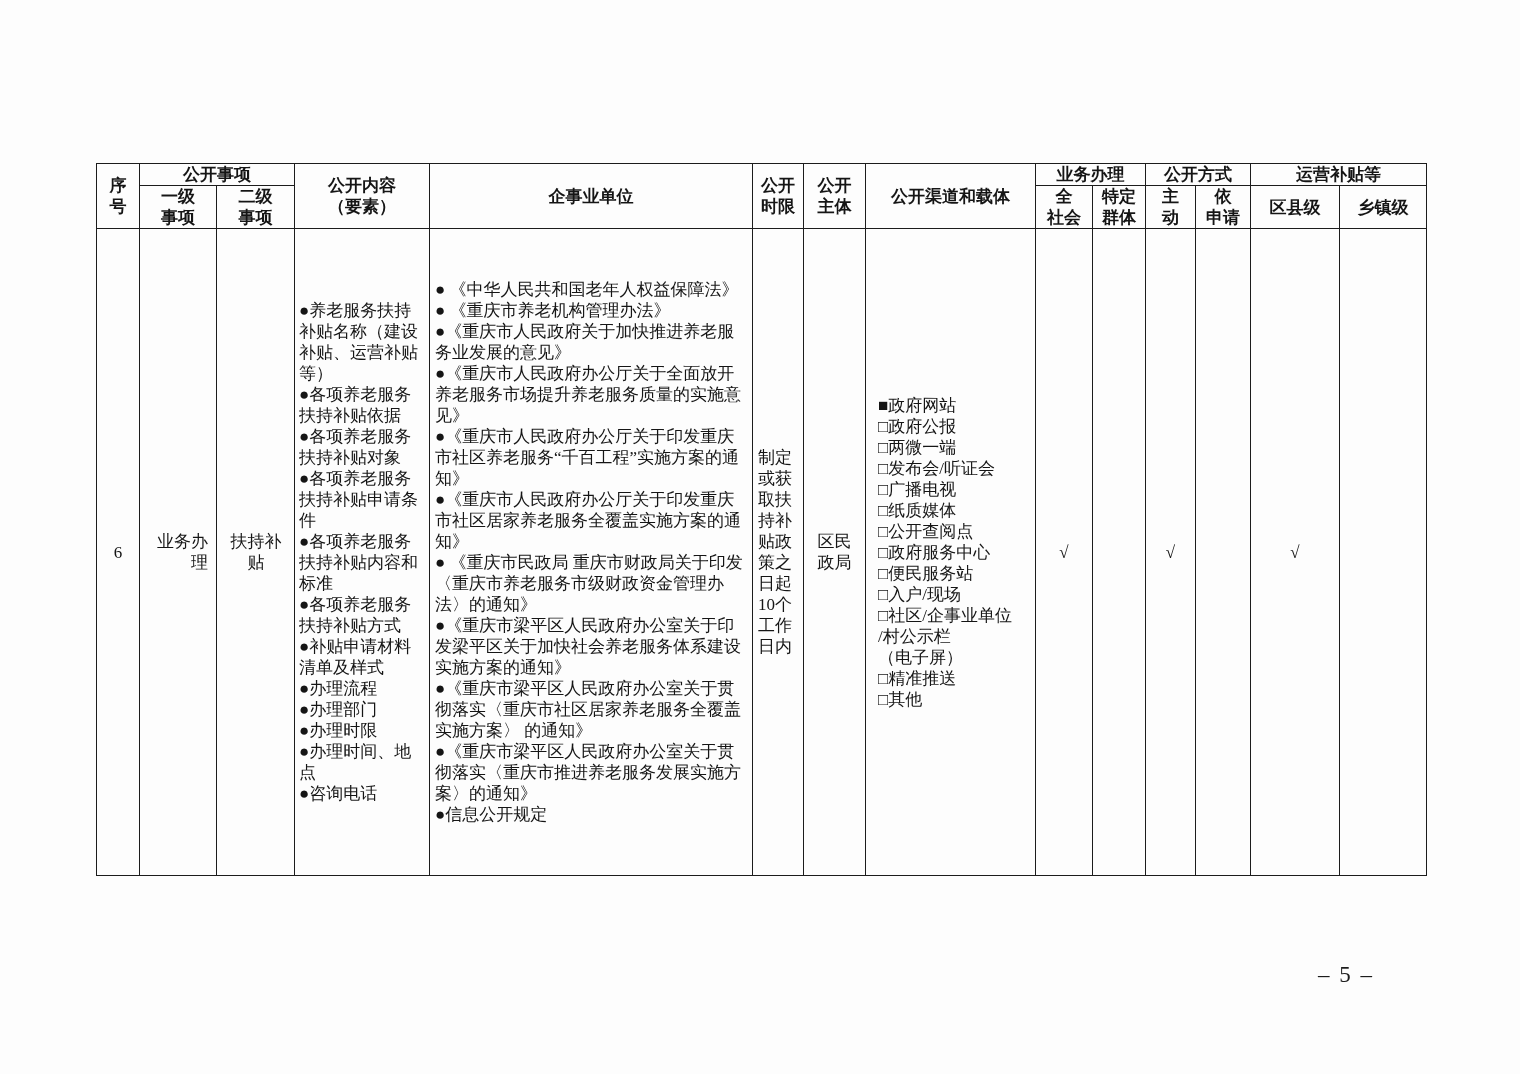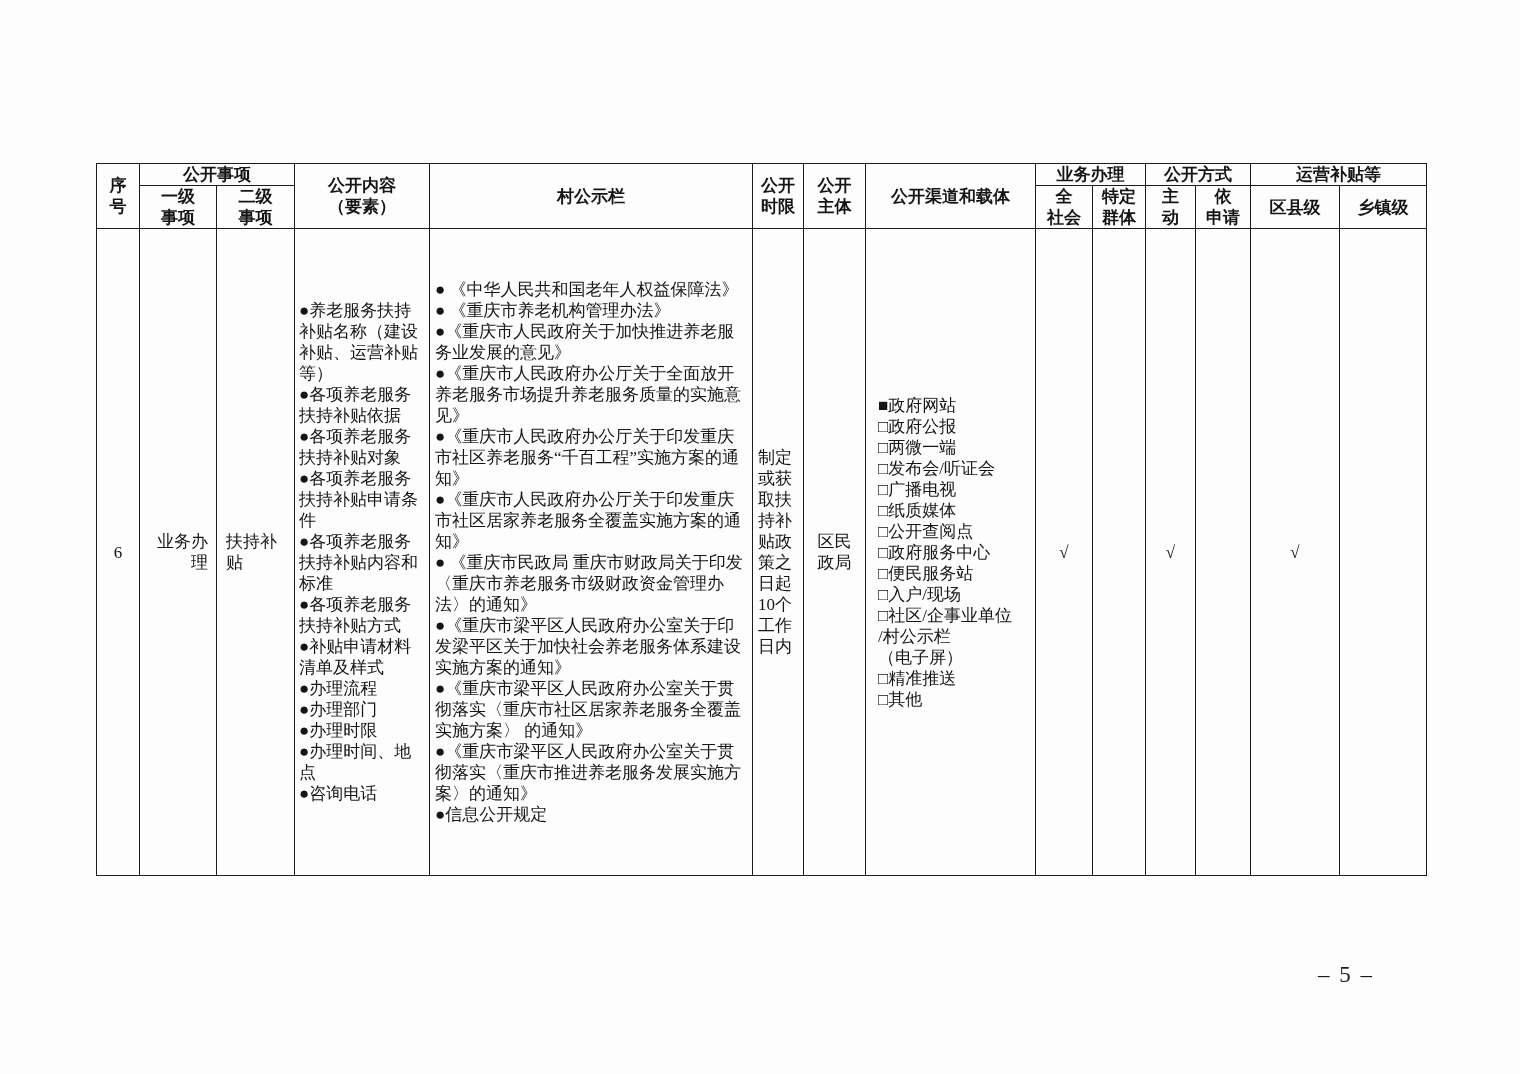--- a/index.html
+++ b/index.html
@@ -17,21 +17,21 @@
     vertical-align:middle;text-align:center;
     font-size:17px;line-height:21px;
     padding:0 2px;overflow:hidden;
   }
   .doc-table td.hd{font-weight:bold;}
   tr.hrow1{height:22px;}
   tr.hrow2{height:43px;}
   tr.brow{height:647px;}
   .pre{white-space:pre-line;}
   td.cell-first{padding:0 8px 0 11px;text-align:right;}
-  td.cell-second{padding:0 8px 0 9px;text-align:left;}
+  td.cell-second{padding:0 8px 0 9px;text-align:center;}
   td.cell-content{padding:0 9px 0 4px;text-align:left;}
   td.cell-basis{padding:0 4px 0 5px;text-align:left;}
   td.cell-limit{padding:0 3px 0 5px;text-align:left;}
   td.cell-channel{padding:0 18px 0 12px;text-align:left;}
   .footer-page{
     position:absolute;top:962px;left:1318px;
     font-size:23px;letter-spacing:2px;color:#1c1c1c;
     font-family:"Liberation Serif","DejaVu Serif",serif;
   }
 </style>
@@ -55,21 +55,21 @@
     <col style="width:89px">
       <col style="width:87px">
   </colgroup>
   <tbody>
       <tr class="hrow1">
     <td class="hd pre" rowspan="2">序
 号</td>
     <td class="hd" colspan="2">公开事项</td>
     <td class="hd pre" rowspan="2">公开内容
 （要素）</td>
-    <td class="hd" rowspan="2">村公示栏</td>
+    <td class="hd" rowspan="2">企事业单位</td>
     <td class="hd pre" rowspan="2">公开
 时限</td>
     <td class="hd pre" rowspan="2">公开
 主体</td>
     <td class="hd" rowspan="2">公开渠道和载体</td>
     <td class="hd" colspan="2">业务办理</td>
     <td class="hd" colspan="2">公开方式</td>
     <td class="hd" colspan="2">运营补贴等</td>
   </tr>
   <tr class="hrow2">

